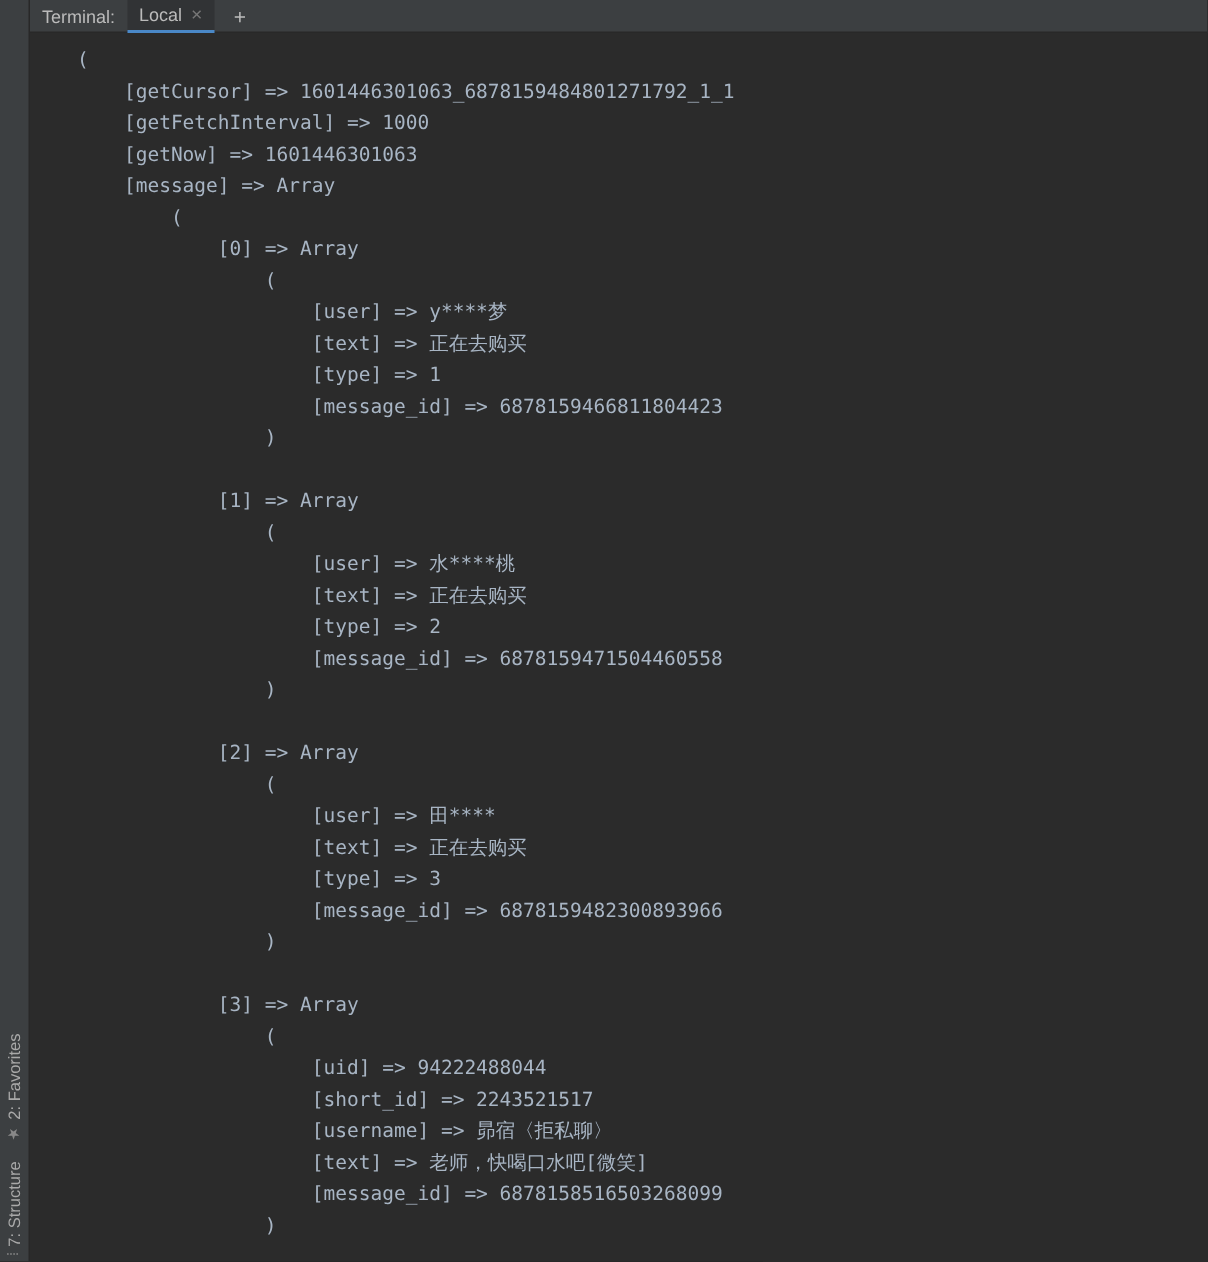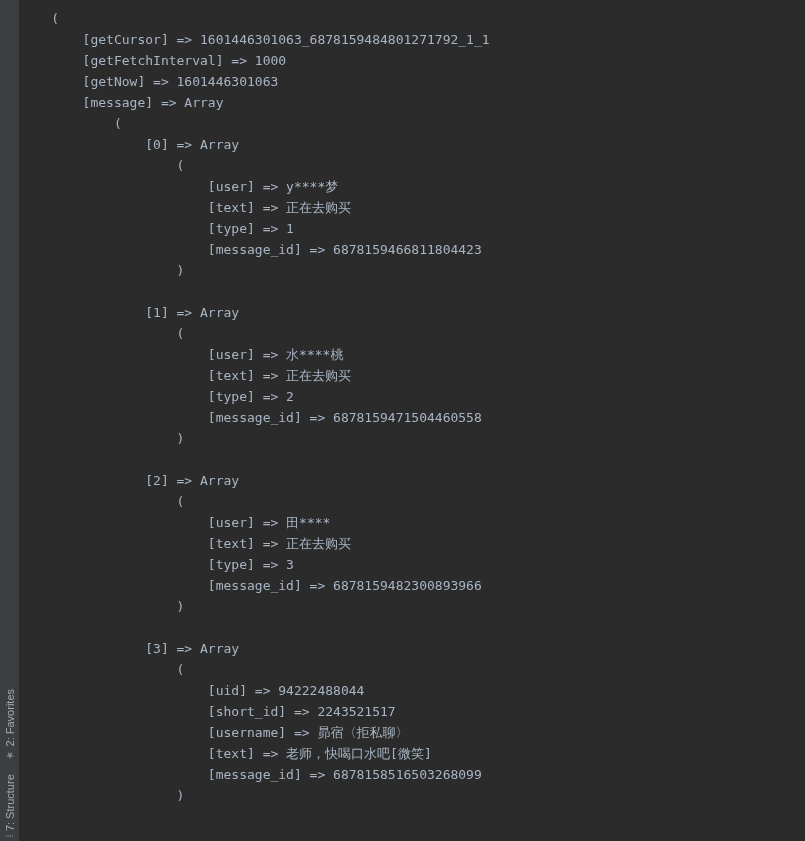--- a/index.html
+++ b/index.html
@@ -120,20 +120,30 @@
       <span>2: Favorites</span>
     </div>
     <div class="vtab">
       <span class="vicon">⦙</span>
       <span>7: Structure</span>
     </div>
   </div>
 
   <div class="main-col">
 
+    <div class="tabbar">
+      <span class="label">Terminal:</span>
+      <div class="tab">
+        <span>Local</span>
+        <span class="close">×</span>
+      </div>
+      <div class="add-btn">
+        <span>+</span>
+      </div>
+    </div>
 
     <div class="terminal">
       <pre class="output" id="terminal-output">    (
         [getCursor] =&gt; 1601446301063_6878159484801271792_1_1
         [getFetchInterval] =&gt; 1000
         [getNow] =&gt; 1601446301063
         [message] =&gt; Array
             (
                 [0] =&gt; Array
                     (

